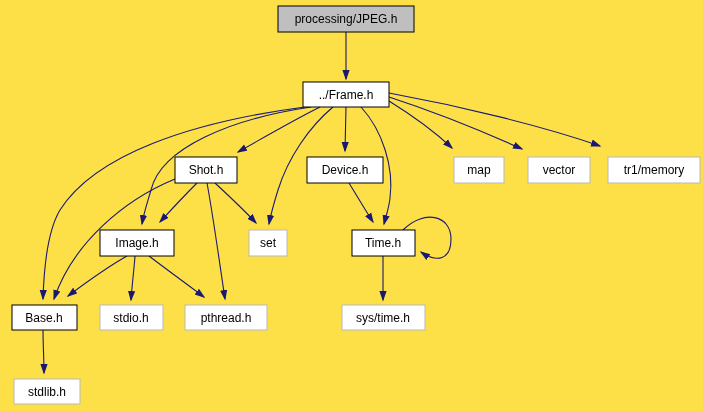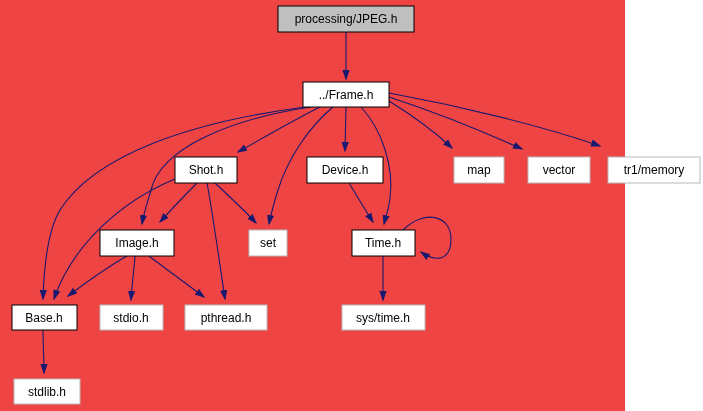--- a/index.html
+++ b/index.html
@@ -6,23 +6,23 @@
     margin: 0;
     padding: 0;
     background: #ffffff;
     width: 703px;
     height: 411px;
     overflow: hidden;
     font-family: "Liberation Sans", sans-serif;
   }
   .canvas {
     position: relative;
-    width: 625px;
+    width: 703px;
     height: 411px;
-    background: #ef4444;
+    background: #fde047;
   }
   svg {
     display: block;
   }
   .edge {
     fill: none;
     stroke-width: 1.1;
   }
   .node-rect {
     stroke-width: 1;

